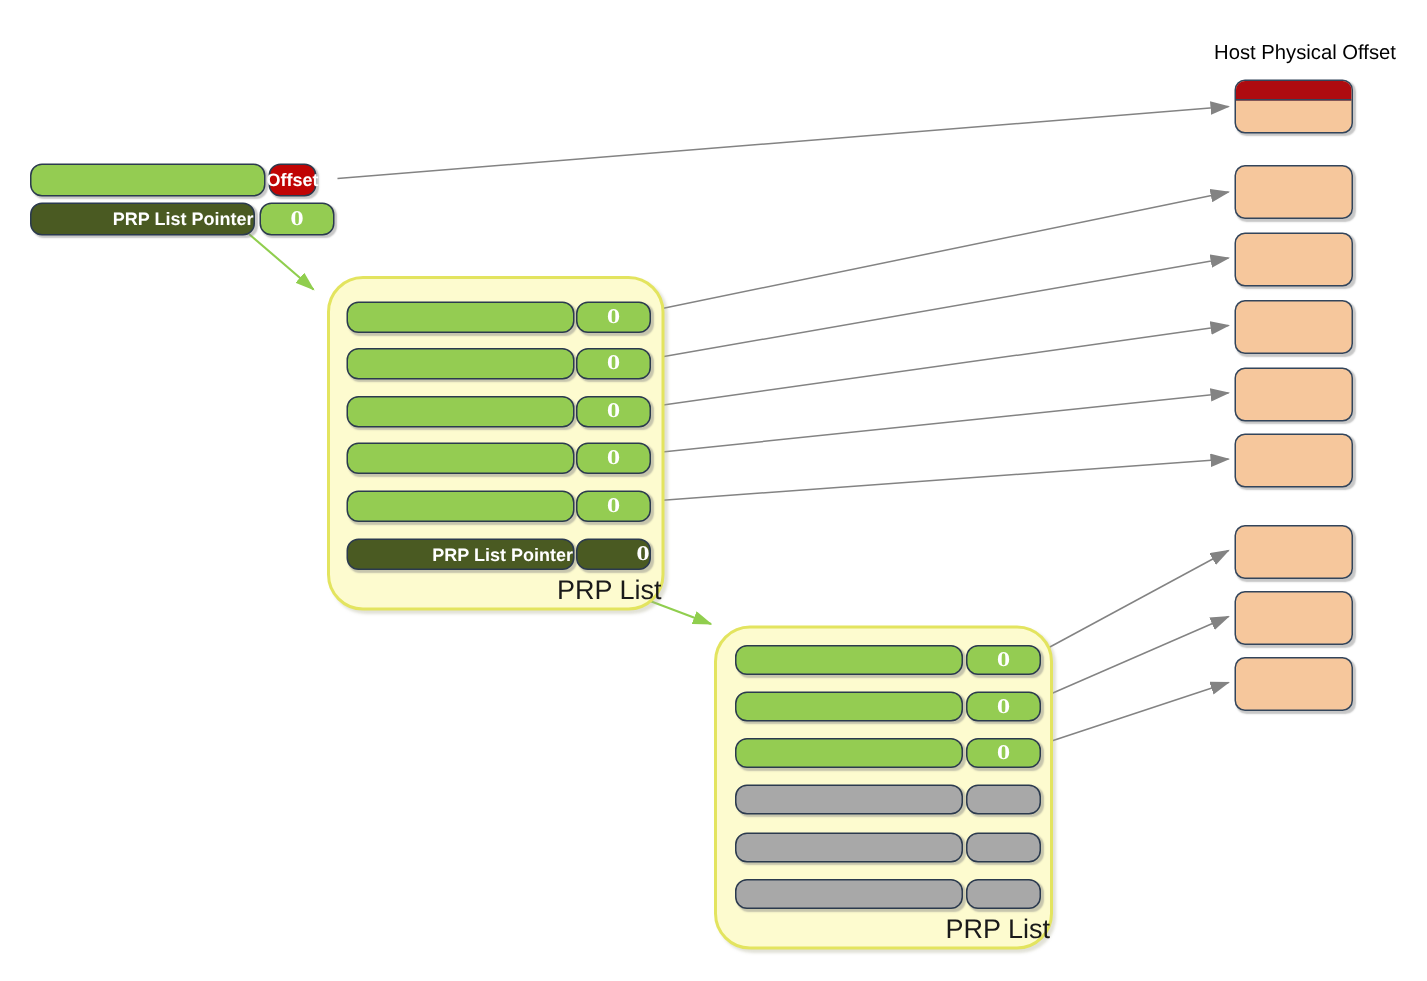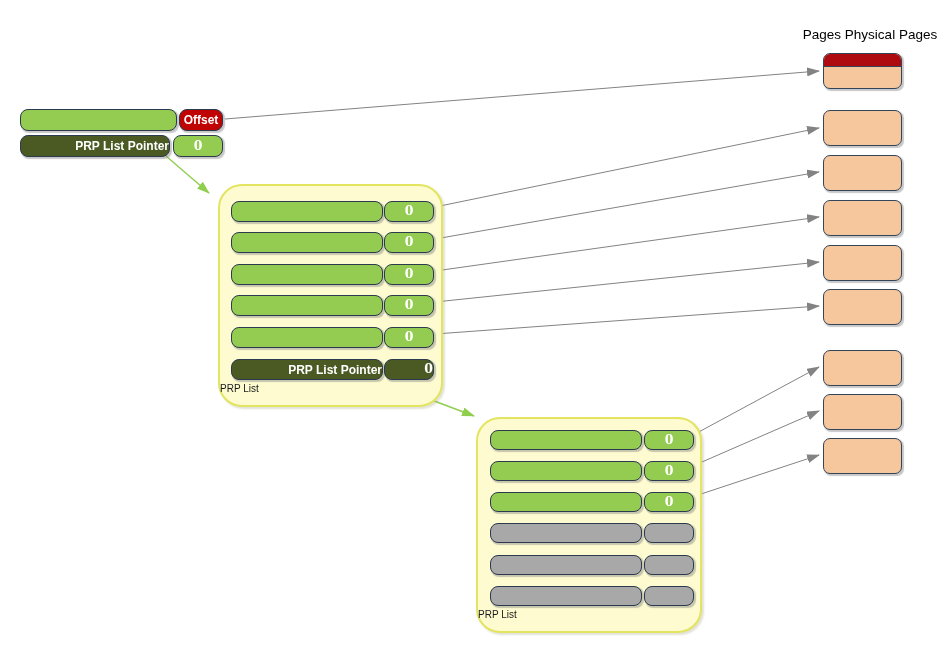--- a/index.html
+++ b/index.html
@@ -63,22 +63,22 @@
     position: absolute;
     box-sizing: border-box;
     background: var(--container_fill);
     border: 2px solid var(--container_border);
     border-radius: 24px;
     box-shadow: 2px 2px 2px rgba(170,170,140,0.35);
   }
   .list-label {
     position: absolute;
     width: 100%;
-    text-align: left;
-    font-size: 10px;
+    text-align: right;
+    font-size: 18px;
     color: var(--label_color);
   }
   .page-box {
     position: absolute;
     box-sizing: border-box;
     width: 79px;
     height: 36px;
     background: var(--peach);
     border: 1.6px solid #33455B;
     border-radius: 7px;
@@ -123,24 +123,24 @@
     <line x1="435" y1="271" x2="819" y2="217" stroke="#838383" stroke-width="1" marker-end="url(#headGray)"></line>
     <line x1="435" y1="302" x2="819" y2="262" stroke="#838383" stroke-width="1" marker-end="url(#headGray)"></line>
     <line x1="435" y1="334" x2="819" y2="306" stroke="#838383" stroke-width="1" marker-end="url(#headGray)"></line>
     <line x1="695" y1="434" x2="819" y2="367" stroke="#838383" stroke-width="1" marker-end="url(#headGray)"></line>
     <line x1="695" y1="465" x2="819" y2="411" stroke="#838383" stroke-width="1" marker-end="url(#headGray)"></line>
     <line x1="695" y1="496" x2="819" y2="455" stroke="#838383" stroke-width="1" marker-end="url(#headGray)"></line>
     <line x1="166" y1="156" x2="209" y2="193" stroke="#90CE4E" stroke-width="1.4" marker-end="url(#headGreen)"></line>
     <line x1="368" y1="376" x2="474" y2="416" stroke="#90CE4E" stroke-width="1.4" marker-end="url(#headGreen)"></line>
   </svg>
 
-  <div class="title">Pages Physical Pages</div>
+  <div class="title">Host Physical Offset</div>
 
   <div class="bar green" style="left:20px; top:109px; width:157px; height:22px;"></div>
-  <div class="bar red" style="left:179px; top:109px; width:44px; height:22px;">
+  <div class="bar red" style="left:179px; top:109px; width:32px; height:22px;">
     <span class="bar-label">Offset</span>
   </div>
   <div class="bar dark" style="left:20px; top:135px; width:150px; height:22px;">
     <span class="bar-label">PRP List Pointer</span>
   </div>
   <div class="bar green" style="left:173px; top:135px; width:50px; height:22px;">
     <span class="zero-label">0</span>
   </div>
 
   <div class="list-container" style="left:218px; top:184px; width:225px; height:223px;">

